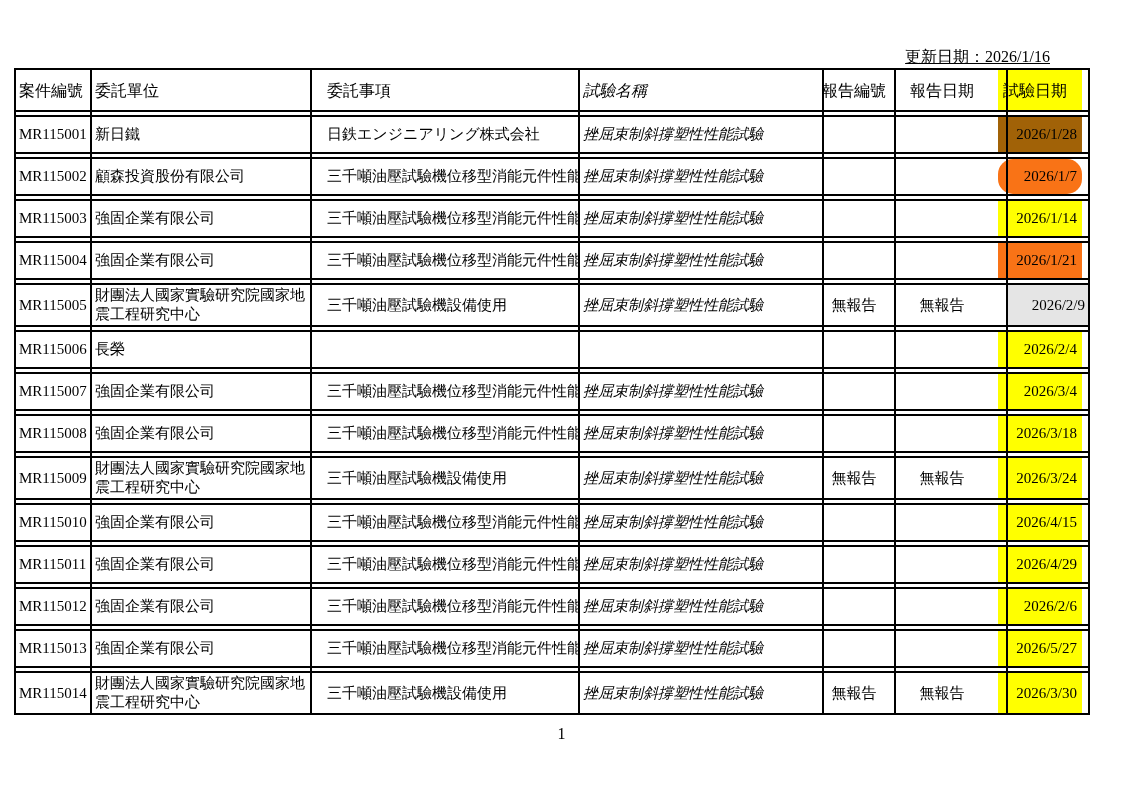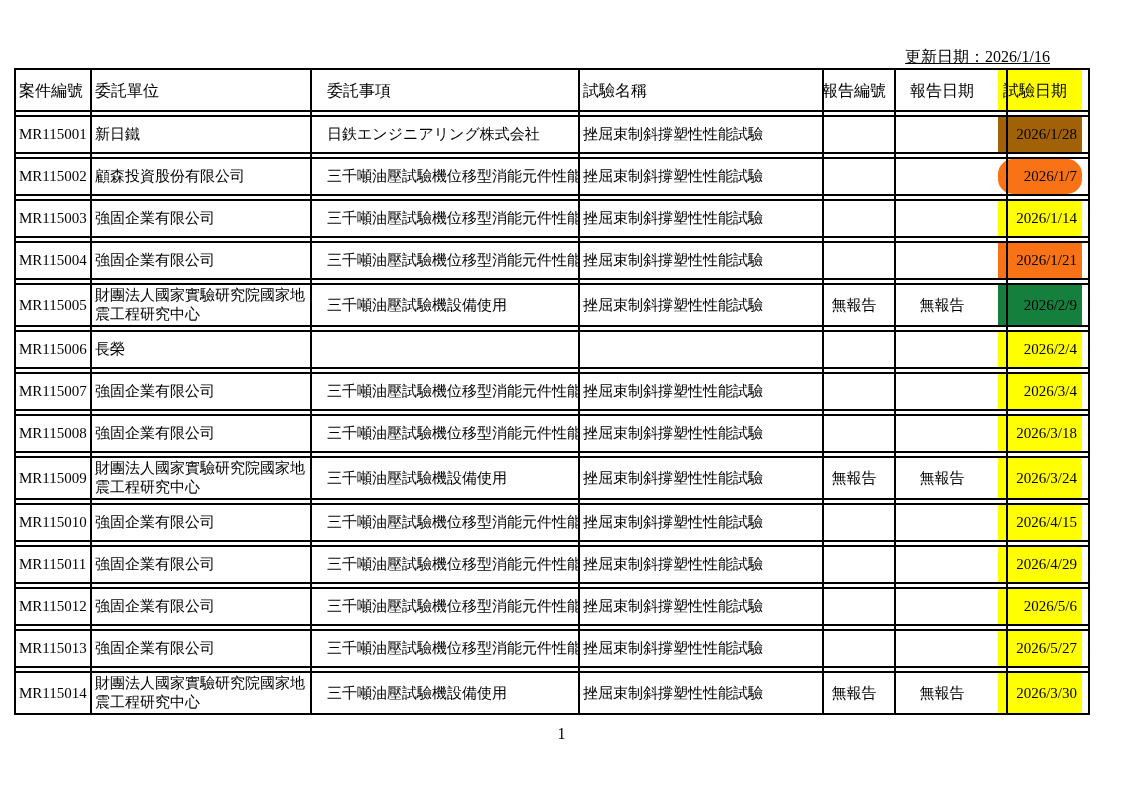--- a/index.html
+++ b/index.html
@@ -43,21 +43,21 @@
     line-height:19px;
     font-size:15px;
     overflow:hidden;
     white-space:nowrap;
     flex:none;
   }
   .header .cell{min-height:40px;font-size:16px;}
   .c0{width:76px;}
   .c1{width:220px;white-space:normal;}
   .c2{width:268px;padding-left:17px;}
-  .c3{width:244px;}
+  .c3{width:244px;font-style:italic;}
   .c4{width:64px;justify-content:center;}
   .c5{width:112px;justify-content:center;}
   .c6{width:84px;justify-content:flex-end;}
   .header .c1{white-space:nowrap;}
   .header .c6{justify-content:flex-start;}
   .vline{
     position:absolute;
     top:0;bottom:0;
     width:2px;
     background:#000;
@@ -124,21 +124,21 @@
         <div class="cell c5"></div>
         <div class="cell c6" style="background: #f97316;">2026/1/21</div>
       </div>
       <div class="row">
         <div class="cell c0">MR115005</div>
         <div class="cell c1">財團法人國家實驗研究院國家地震工程研究中心</div>
         <div class="cell c2">三千噸油壓試驗機設備使用</div>
         <div class="cell c3">挫屈束制斜撐塑性性能試驗</div>
         <div class="cell c4">無報告</div>
         <div class="cell c5">無報告</div>
-        <div class="cell c6" style="background: #15803d;">2026/2/9</div>
+        <div class="cell c6" style="background: #e5e5e5; margin-left: 8px;">2026/2/9</div>
       </div>
       <div class="row">
         <div class="cell c0">MR115006</div>
         <div class="cell c1">長榮</div>
         <div class="cell c2"></div>
         <div class="cell c3"></div>
         <div class="cell c4"></div>
         <div class="cell c5"></div>
         <div class="cell c6" style="background: rgb(255, 255, 0);">2026/2/4</div>
       </div>
@@ -187,21 +187,21 @@
         <div class="cell c5"></div>
         <div class="cell c6" style="background: rgb(255, 255, 0);">2026/4/29</div>
       </div>
       <div class="row">
         <div class="cell c0">MR115012</div>
         <div class="cell c1">強固企業有限公司</div>
         <div class="cell c2">三千噸油壓試驗機位移型消能元件性能試驗</div>
         <div class="cell c3">挫屈束制斜撐塑性性能試驗</div>
         <div class="cell c4"></div>
         <div class="cell c5"></div>
-        <div class="cell c6" style="background: rgb(255, 255, 0);">2026/5/6</div>
+        <div class="cell c6" style="background: rgb(255, 255, 0);">2026/2/6</div>
       </div>
       <div class="row">
         <div class="cell c0">MR115013</div>
         <div class="cell c1">強固企業有限公司</div>
         <div class="cell c2">三千噸油壓試驗機位移型消能元件性能試驗</div>
         <div class="cell c3">挫屈束制斜撐塑性性能試驗</div>
         <div class="cell c4"></div>
         <div class="cell c5"></div>
         <div class="cell c6" style="background: rgb(255, 255, 0);">2026/5/27</div>
       </div>

